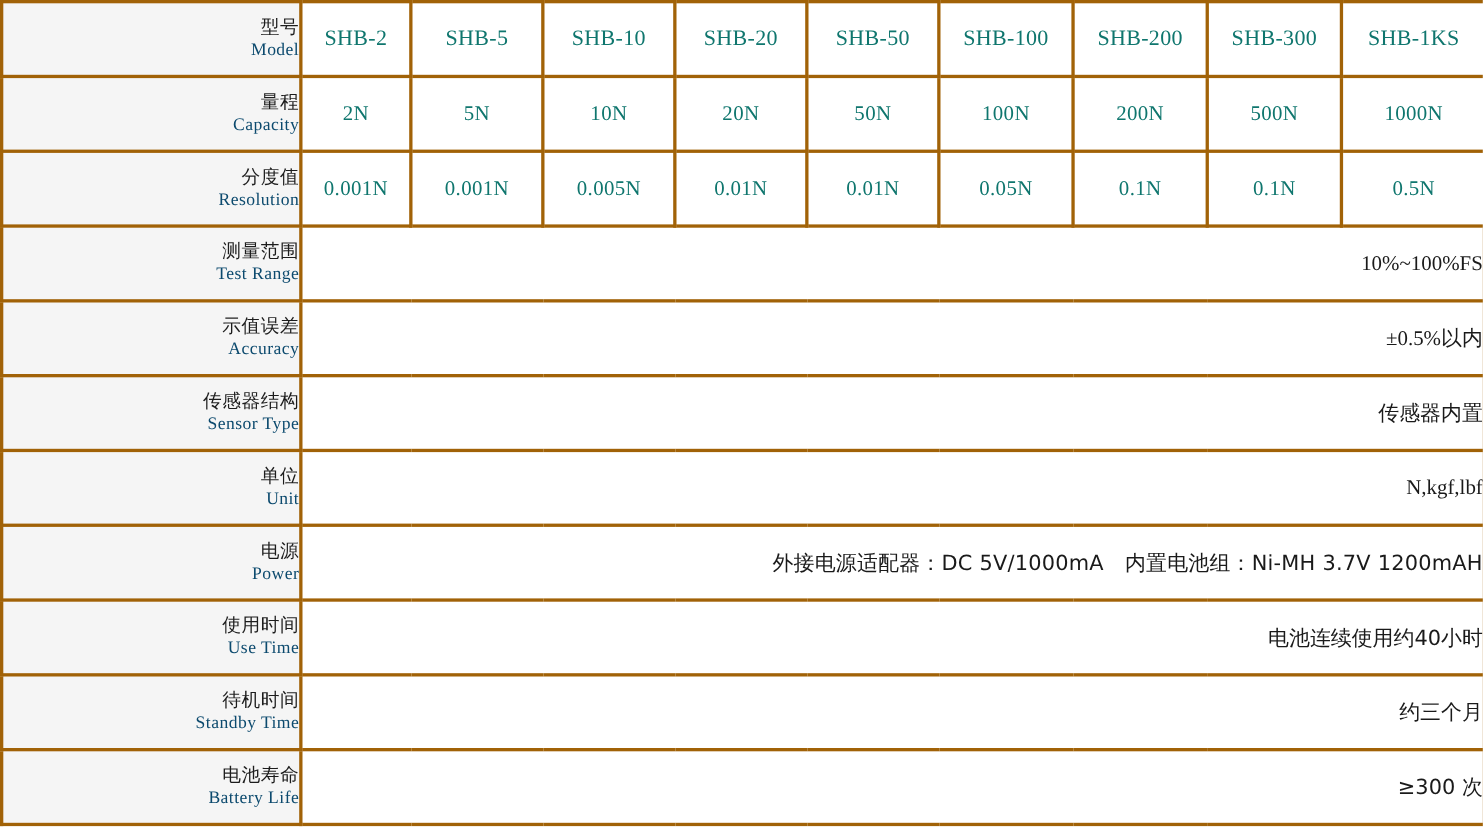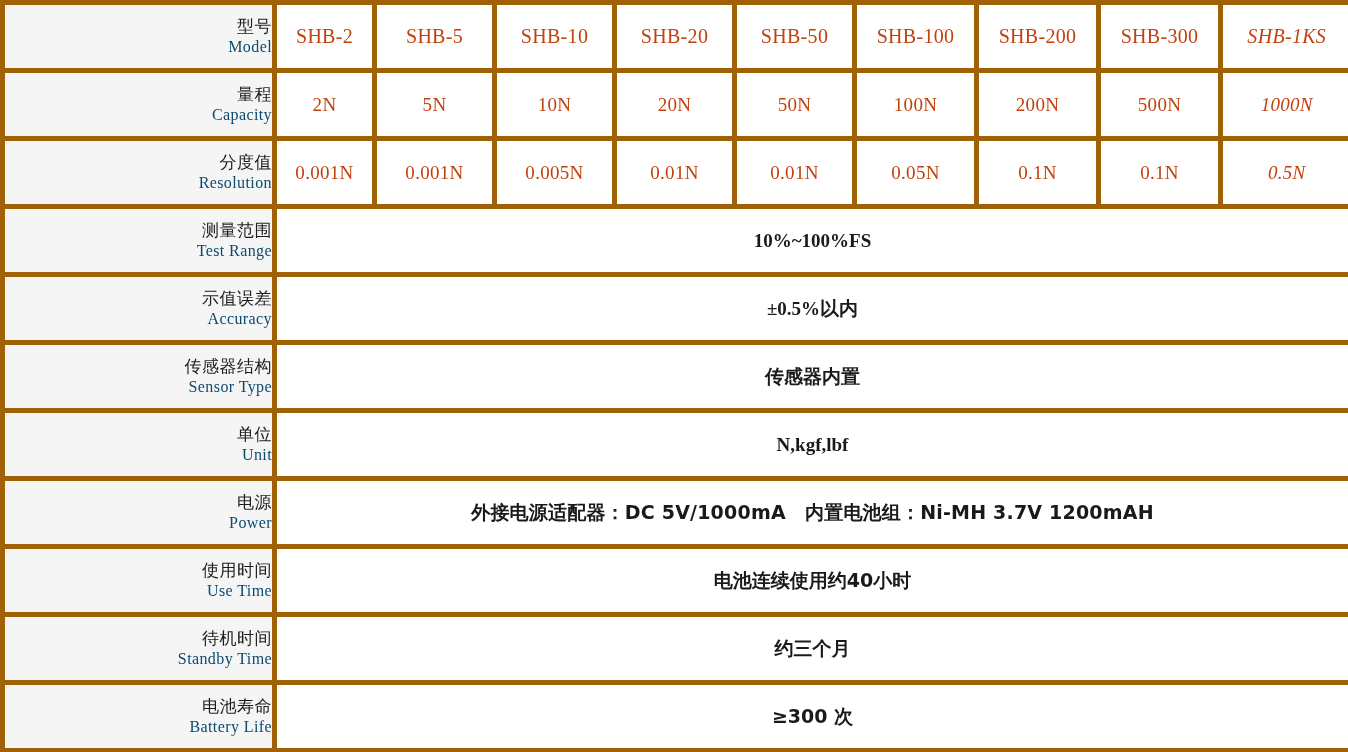--- a/index.html
+++ b/index.html
@@ -13,21 +13,21 @@
     font-family: "Liberation Serif", serif;
     color: #1a1a1a;
     overflow: hidden;
   }
   table.spec {
     width: 1348px;
     border-collapse: collapse;
     table-layout: fixed;
   }
   table.spec td {
-    border: 5px solid #a16207;
+    border: 3px solid #a16207;
     padding: 0;
     vertical-align: middle;
   }
   
   td.label {
     width: 272px;
     background: #f5f5f5;
     border-left: none;
     text-align: right;
     padding: 6px 14px 6px 6px;
@@ -44,34 +44,33 @@
     display: block;
     font-family: "Liberation Serif", serif;
     font-size: 16px;
     color: #0c4a6e;
     letter-spacing: 0.4px;
   }
   td.val {
     text-align: center;
     font-size: 19px;
     letter-spacing: 0.3px;
-    color: #c2410c;
+    color: #0f766e;
   }
   tr.r-model td.val {
     font-size: 20px;
   }
   tr.r-model { height: 68px; }
   tr.r-capacity { height: 68px; }
   tr.r-resolution { height: 68px; margin-left: 23px; }
-  td.val.last { border-right: none; font-style: italic; }
+  td.val.last { border-right: none; }
   td.span {
-    text-align: center;
+    text-align: right;
     font-size: 19px;
     border-right: none;
-    font-weight: bold;
   }
   td.span .cnspan {
     font-family: "DejaVu Sans", sans-serif;
     font-size: 19px;
   }
   tr.tall { height: 68px; }
   .power-line {
     font-size: 19px;
     letter-spacing: 0.2px;
   }

